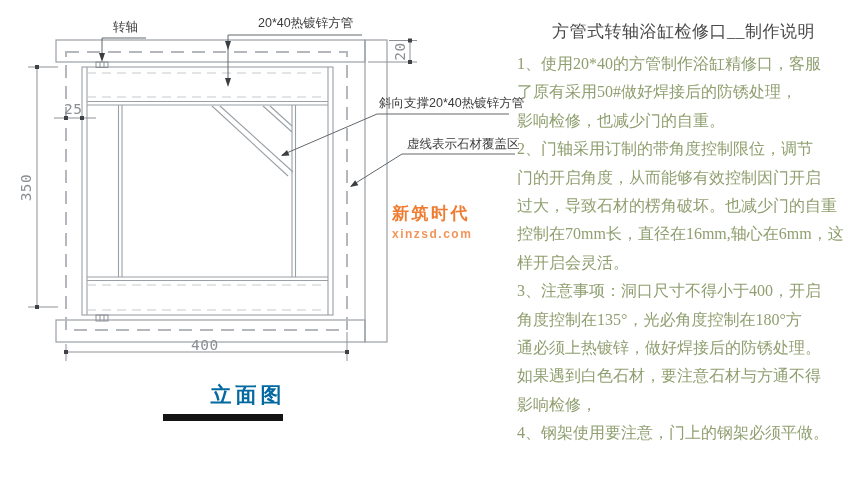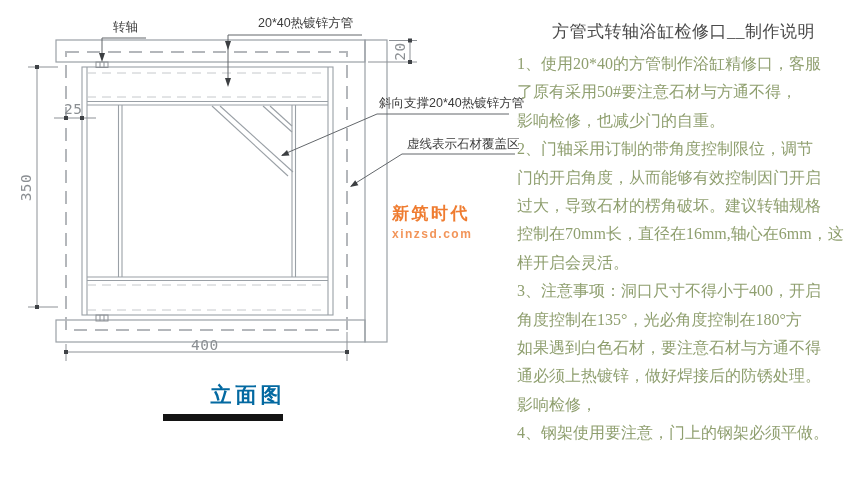--- a/index.html
+++ b/index.html
@@ -163,29 +163,29 @@
       <div class="wm-url">xinzsd.com</div>
     </div>
 
     <div class="elev-title">立面图</div>
   </div>
 
   <div class="notes">
     <div class="note-title">方管式转轴浴缸检修口__制作说明</div>
     <div class="note-lines">
       <div class="note-line">1、使用20*40的方管制作浴缸精修口，客服</div>
-      <div class="note-line">了原有采用50#要注意石材与方通不得，</div>
+      <div class="note-line">了原有采用50#做好焊接后的防锈处理，</div>
       <div class="note-line">影响检修，也减少门的自重。</div>
       <div class="note-line">2、门轴采用订制的带角度控制限位，调节</div>
       <div class="note-line">门的开启角度，从而能够有效控制因门开启</div>
-      <div class="note-line">过大，导致石材的楞角破坏。建议转轴规格</div>
+      <div class="note-line">过大，导致石材的楞角破坏。也减少门的自重</div>
       <div class="note-line">控制在70mm长，直径在16mm,轴心在6mm，这</div>
       <div class="note-line">样开启会灵活。</div>
       <div class="note-line">3、注意事项：洞口尺寸不得小于400，开启</div>
       <div class="note-line">角度控制在135°，光必角度控制在180°方</div>
+      <div class="note-line">通必须上热镀锌，做好焊接后的防锈处理。</div>
       <div class="note-line">如果遇到白色石材，要注意石材与方通不得</div>
-      <div class="note-line">通必须上热镀锌，做好焊接后的防锈处理。</div>
       <div class="note-line">影响检修，</div>
       <div class="note-line">4、钢架使用要注意，门上的钢架必须平做。</div>
     </div>
   </div>
 
 </div>
 
 </body></html>

